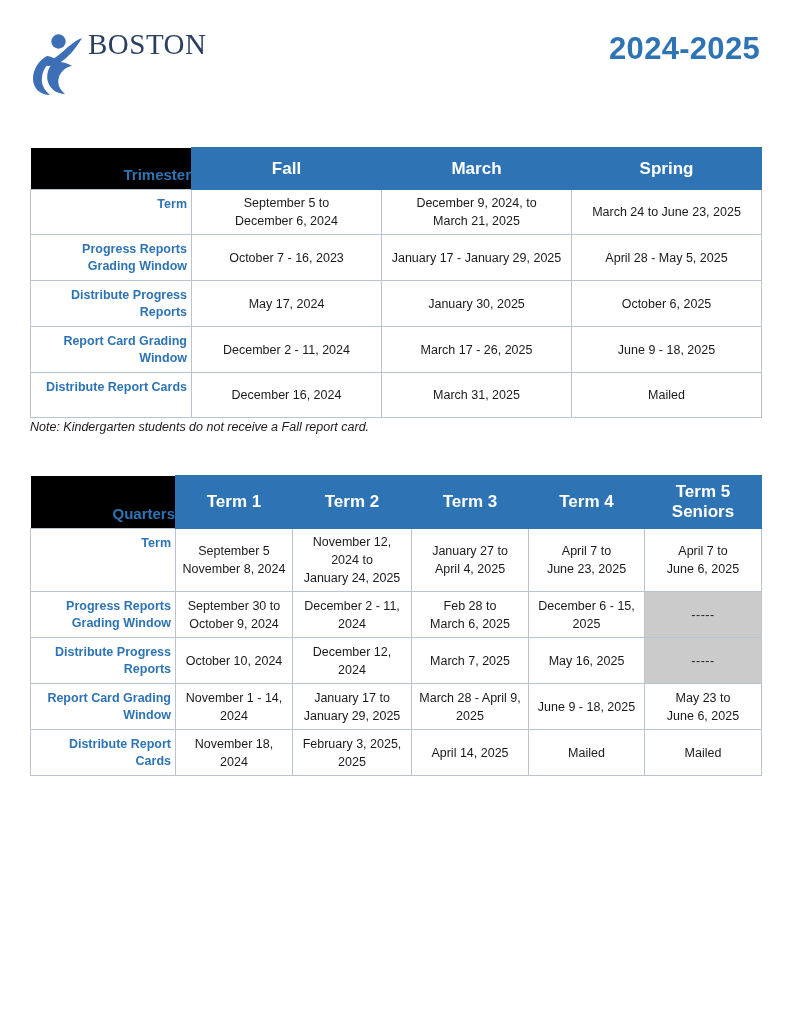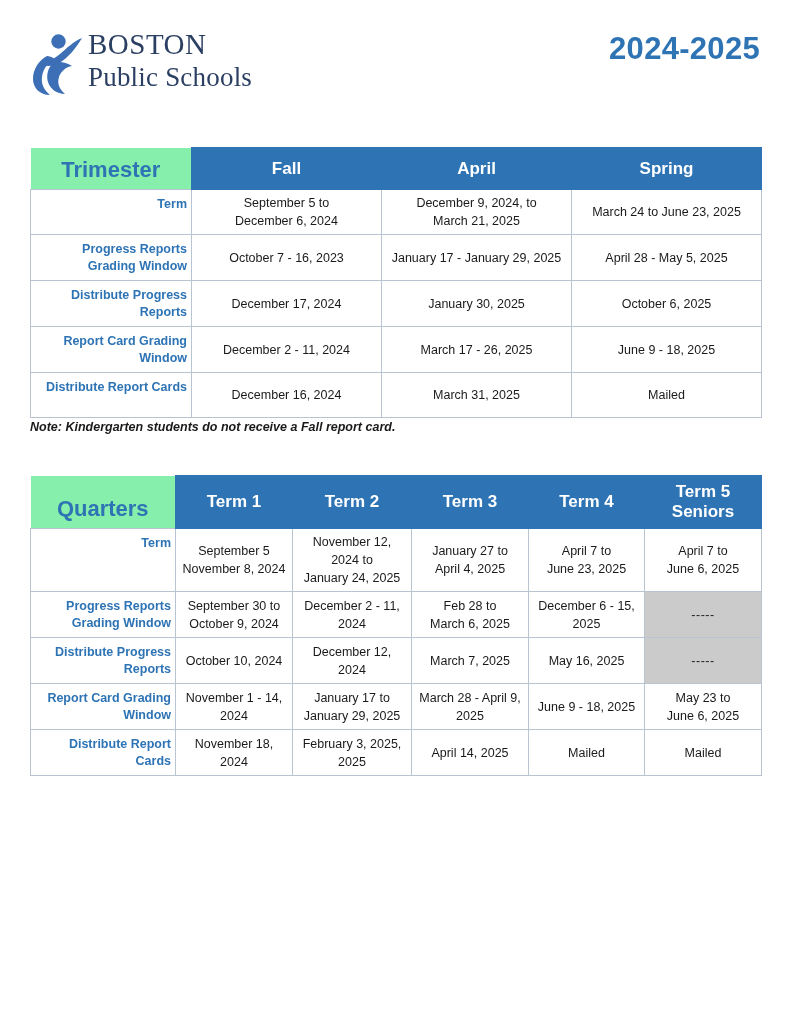--- a/index.html
+++ b/index.html
@@ -81,26 +81,26 @@
   .sched-table {
     position: absolute;
     border-collapse: collapse;
     table-layout: fixed;
   }
   .sched-table td, .sched-table th {
     border: 1px solid #b9c4d2;
     padding: 0;
   }
   .corner-head {
-    background: #86efac;
+    background: #000000;
     border: none !important;
     color: #2e74b5;
-    font-size: 22px;
+    font-size: 15px;
     font-weight: bold;
-    text-align: center;
+    text-align: right;
     vertical-align: bottom;
     padding-bottom: 6px !important;
   }
   .col-head {
     background: #2e74b5;
     color: #ffffff;
     font-size: 17px;
     font-weight: bold;
     text-align: center;
     vertical-align: middle;
@@ -160,80 +160,78 @@
   #quarters-table tbody tr { height: 46px; }
 
   .note {
     position: absolute;
     left: 30px;
     top: 420px;
     font-size: 12.5px;
     font-style: italic;
     color: #1a1a1a;
     font-family: "Liberation Sans", sans-serif;
-    font-weight: bold;
   }
 </style>
 </head>
 <body>
 
 <div class="page">
 
   <div class="header">
 
     <div class="logo-block">
       <svg class="logo-mark" viewBox="0 0 54 64">
         <circle cx="28.5" cy="9.5" r="7.2" fill="#3c6fb5"></circle>
         <path d="M52 6 C44 9 37 16 30 22 C24 27 17 31 10 31 C14 35 22 35 29 31 C38 26 46 16 52 6 Z" fill="#3c6fb5"></path>
         <path d="M17 24 C9 28 3 37 3 47 C3 56 10 63 20 63 C14 58 11 52 12 45 C13 37 18 30 25 27 C22 25 19 24 17 24 Z" fill="#3c6fb5"></path>
         <path d="M23 31 C18 36 16 43 18 50 C20 57 27 62 35 62 C29 57 27 51 29 45 C31 39 36 35 42 34 C36 30 28 29 23 31 Z" fill="#3c6fb5"></path>
       </svg>
       <div class="logo-words">
         <div class="logo-line1">BOSTON</div>
-        <div class="logo-line2">Public Schools</div>
       </div>
     </div>
 
     <div class="title-block">
       <div class="title-year">2024-2025</div>
     </div>
 
   </div>
 
   <table class="sched-table" id="trimester-table">
     <colgroup>
       <col class="c0">
         <col class="c1">
         <col class="c2">
         <col class="c3">
     </colgroup>
     <thead>
       <tr>
         <th class="corner-head">Trimester</th>
         <th class="col-head">Fall</th>
-        <th class="col-head">April</th>
+        <th class="col-head">March</th>
         <th class="col-head">Spring</th>
       </tr>
     </thead>
     <tbody id="trimester-body">
         <tr>
           <td class="row-head">Term</td>
           <td class="cell">September 5 to<br>December 6, 2024</td>
           <td class="cell">December 9, 2024, to<br>March 21, 2025</td>
           <td class="cell">March 24 to June 23, 2025</td>
         </tr>
         <tr>
           <td class="row-head">Progress Reports Grading Window</td>
           <td class="cell">October 7 - 16, 2023</td>
           <td class="cell">January 17 - January 29, 2025</td>
           <td class="cell">April 28 - May 5, 2025</td>
         </tr>
         <tr>
           <td class="row-head">Distribute Progress Reports</td>
-          <td class="cell">December 17, 2024</td>
+          <td class="cell">May 17, 2024</td>
           <td class="cell">January 30, 2025</td>
           <td class="cell">October 6, 2025</td>
         </tr>
         <tr>
           <td class="row-head">Report Card Grading Window</td>
           <td class="cell">December 2 - 11, 2024</td>
           <td class="cell">March 17 - 26, 2025</td>
           <td class="cell">June 9 - 18, 2025</td>
         </tr>
         <tr>

